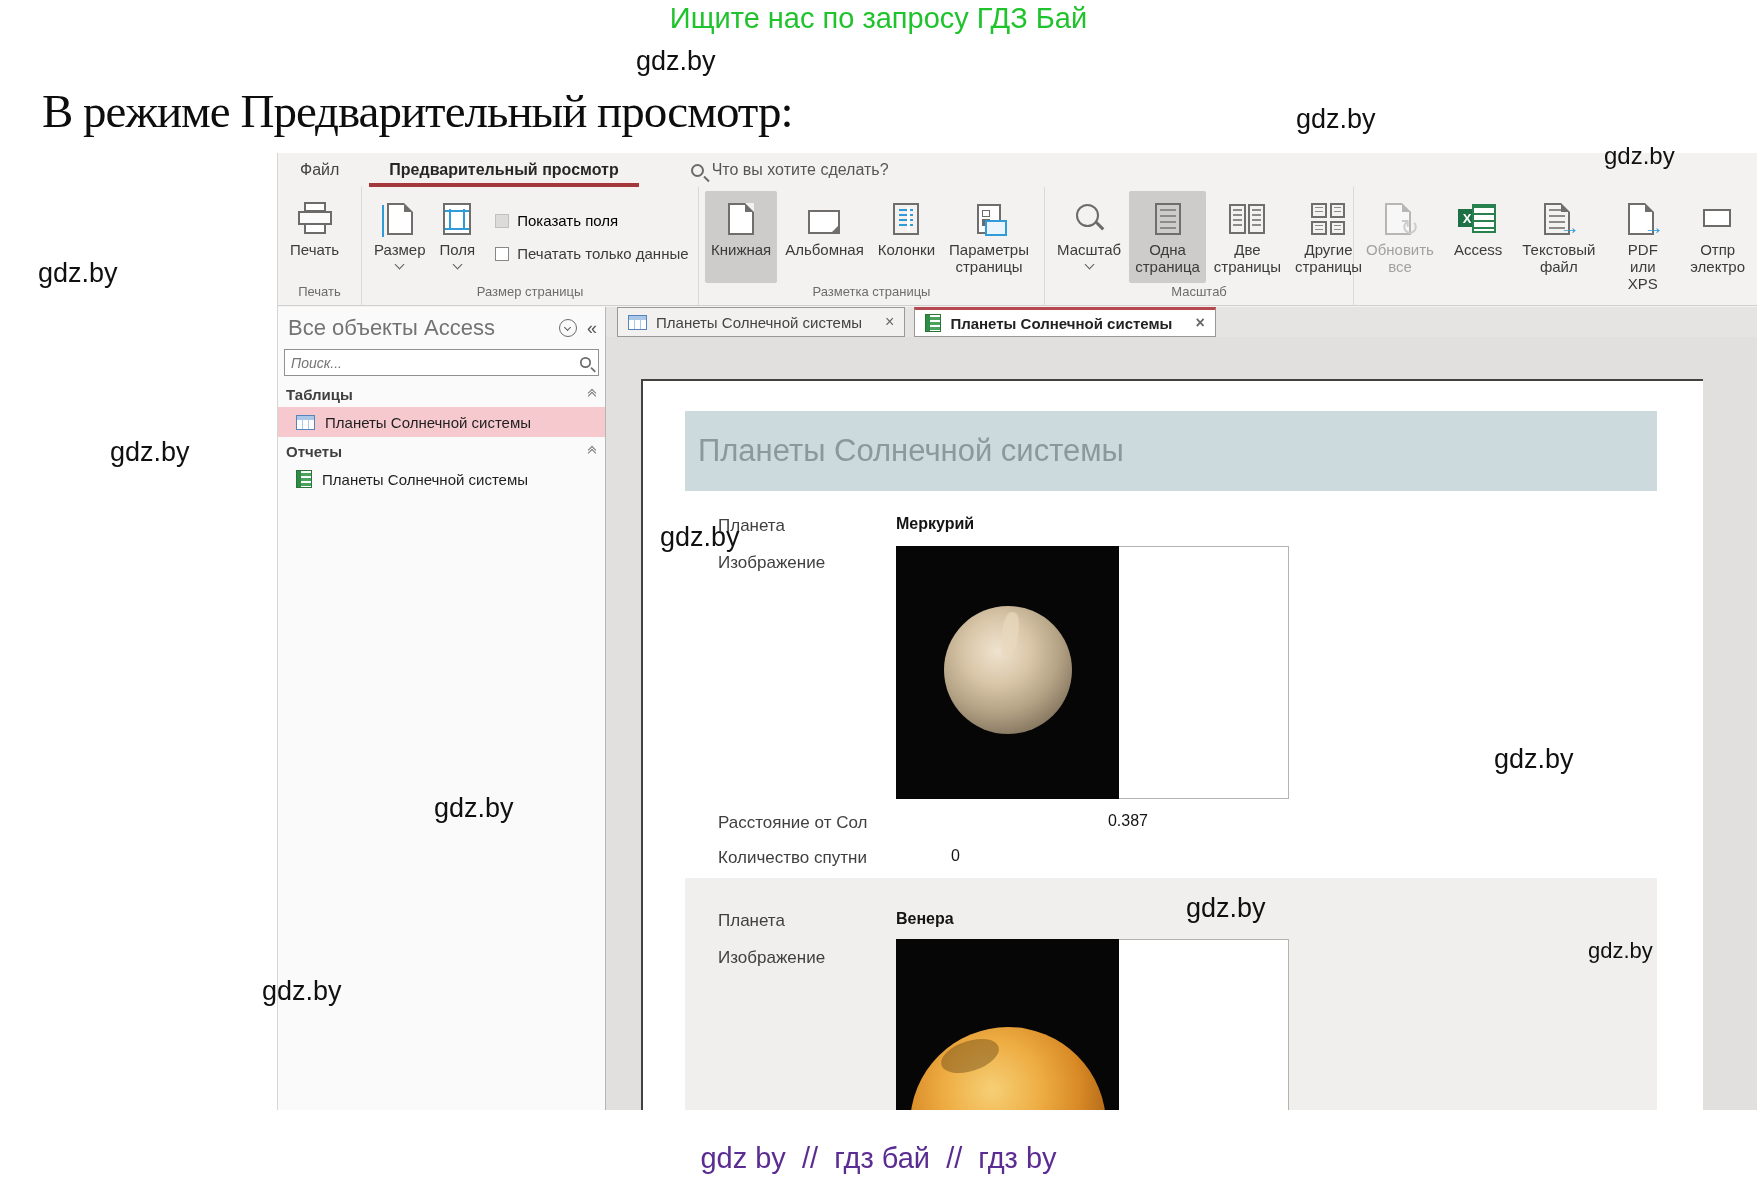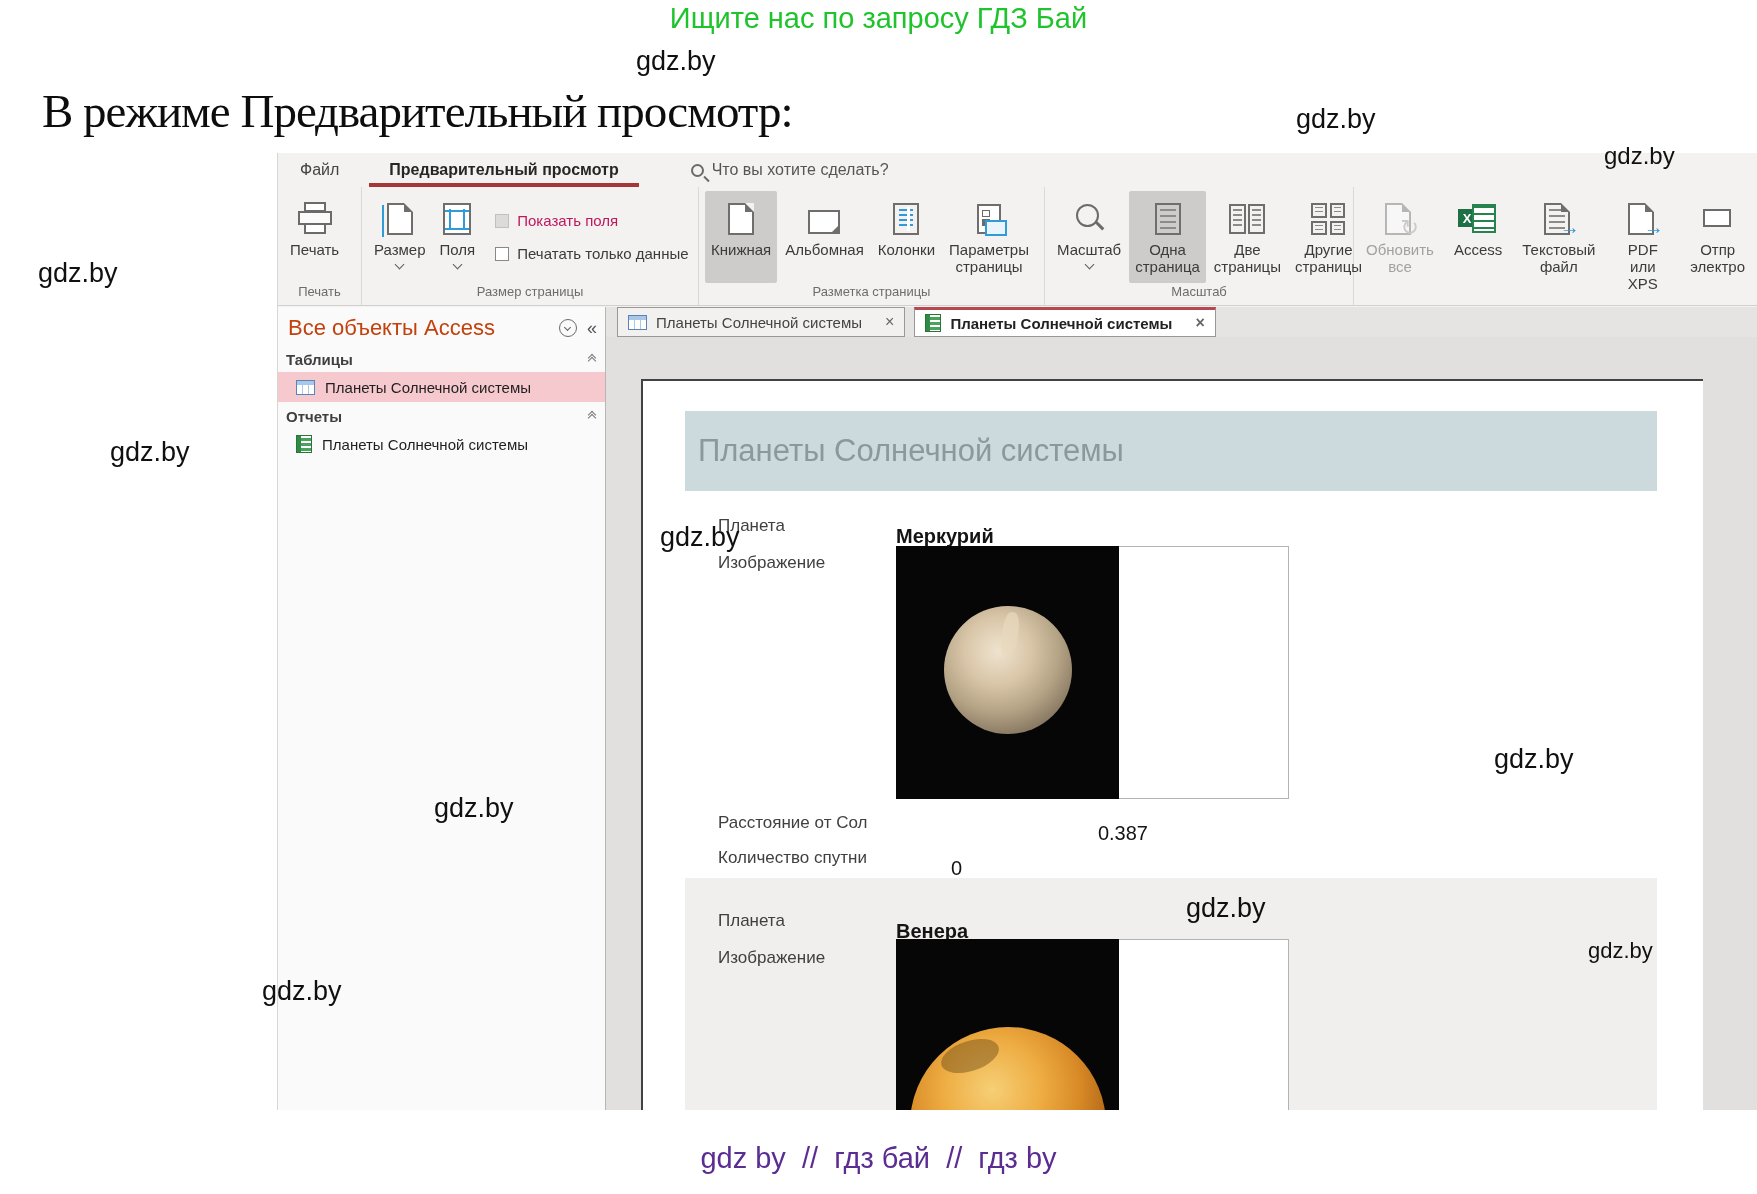--- a/index.html
+++ b/index.html
@@ -107,30 +107,30 @@
   .ic-arrow-doc { width:30px; height:32px; }
   .ic-arrow-doc .sheet { position:absolute; left:0; top:0; }
   .ic-arrow-doc .arr { position:absolute; right:-6px; bottom:-2px; color:#2f9bd8; font-size:20px; font-weight:bold; line-height:1; }
   .ic-mail { width:30px; height:32px; }
   .ic-mail .env { position:absolute; left:0; top:6px; width:28px; height:18px; border:2px solid #6d6b69; background:#fff; }
 
   
   .cbcol { display:flex; flex-direction:column; justify-content:center; gap:16px; padding-left:12px; }
   .cbrow { display:flex; align-items:center; gap:8px; font-size:15px; }
   .cbox { width:14px; height:14px; border:1px solid #8a8886; background:#fff; }
-  .cbrow.dis { color:#be185d; }
+  .cbrow.dis { color:#000000; }
   .cbrow.dis .cbox { background:#dddbd9; border-color:#c2c0be; }
 
   
   .content { position:absolute; left:0; top:154px; bottom:0; width:100%; display:flex; }
 
   
   .sidebar { width:328px; background:#fbfafa; border-right:1px solid #b8b6b4; position:relative; }
   .sb-head { display:flex; align-items:center; padding:8px 8px 4px 10px; }
-  .sb-title { font-size:22px; color:#c2410c; flex:1; }
+  .sb-title { font-size:22px; color:#737373; flex:1; }
   .sb-circ { width:18px; height:18px; border:1.5px solid #6d6b69; border-radius:50%;
              display:flex; align-items:center; justify-content:center; margin-right:10px; }
   .sb-circ .chev { margin:0 0 2px 0; width:5px; height:5px; }
   .sb-collapse { font-size:18px; color:#555; }
   .sb-search { margin:4px 6px; height:27px; border:1px solid #919191; background:#fff;
                display:flex; align-items:center; padding:0 6px; }
   .sb-search input { flex:1; border:none; outline:none; font-style:italic; font-size:14px; color:#777;
                      font-family:inherit; background:transparent; }
   .sb-ghead { display:flex; align-items:center; padding:6px 10px 4px 8px; font-weight:bold;
               font-size:15px; color:#3f3f3f; }
@@ -157,21 +157,21 @@
   .dtab + .dtab { margin-left:9px; }
 
   
   .viewport { position:absolute; left:0; top:30px; right:0; bottom:0; background:#e2e0df; overflow:hidden; }
   .ppage { position:absolute; left:35px; top:42px; width:1062px; height:900px; background:#fff;
            border-top:2px solid #424242; border-left:2px solid #424242; }
   .rep-band { position:absolute; left:42px; top:30px; width:972px; height:80px; background:#ccd9dd;
               display:flex; align-items:center; }
   .rep-title { font-size:31px; color:#8c999b; padding-left:13px; }
   .flabel { position:absolute; left:75px; font-size:17px; color:#404040;text-align:center; }
-  .fval { position:absolute; font-size:20px; color:#141414;margin-top:10px; }
+  .fval { position:absolute; font-size:16px; color:#141414; }
   .bold { font-weight:bold; }
   .r1-planet-l{top:135px;} .r1-planet-v{left:253px; top:134px;}
   .r1-image-l{top:172px;}
   .imgframe { position:absolute; left:253px; width:393px; border:1px solid #b3b3b3; background:#fff; }
   .r1-frame{ top:165px; height:253px; }
   .blackbox { position:absolute; left:-1px; top:-1px; bottom:-1px; width:223px; background:#060606; overflow:hidden; }
   .planet { position:absolute; border-radius:50%; }
   .mercury { width:128px; height:128px; left:48px; top:60px;
              background:radial-gradient(circle at 42% 35%, #efe3cf 0%, #d9c6a8 30%, #b5a385 55%, #857660 78%, #4a4238 100%); }
   .mercury::after { content:""; position:absolute; left:58px; top:6px; width:16px; height:44px;
@@ -394,20 +394,24 @@
   <div class="content">
 
     <div class="sidebar">
       <div class="sb-head">
         <span class="sb-title">Все объекты Access</span>
         <span class="sb-circ">
             <span class="chev"></span>
           </span>
         <span class="sb-collapse">«</span>
       </div>
+      <div class="sb-search">
+        <input placeholder="Поиск..." style="">
+        <span class="mini-zoom" style="transform:scale(.85);"></span>
+      </div>
       <div class="sb-ghead">
         <span>Таблицы</span>
         <span class="dbl">
             <span class="chev"></span>
             <span class="chev"></span>
           </span>
       </div>
       <div class="sb-item sel">
         <span class="ic-table"></span>
         <span>Планеты Солнечной системы</span>

